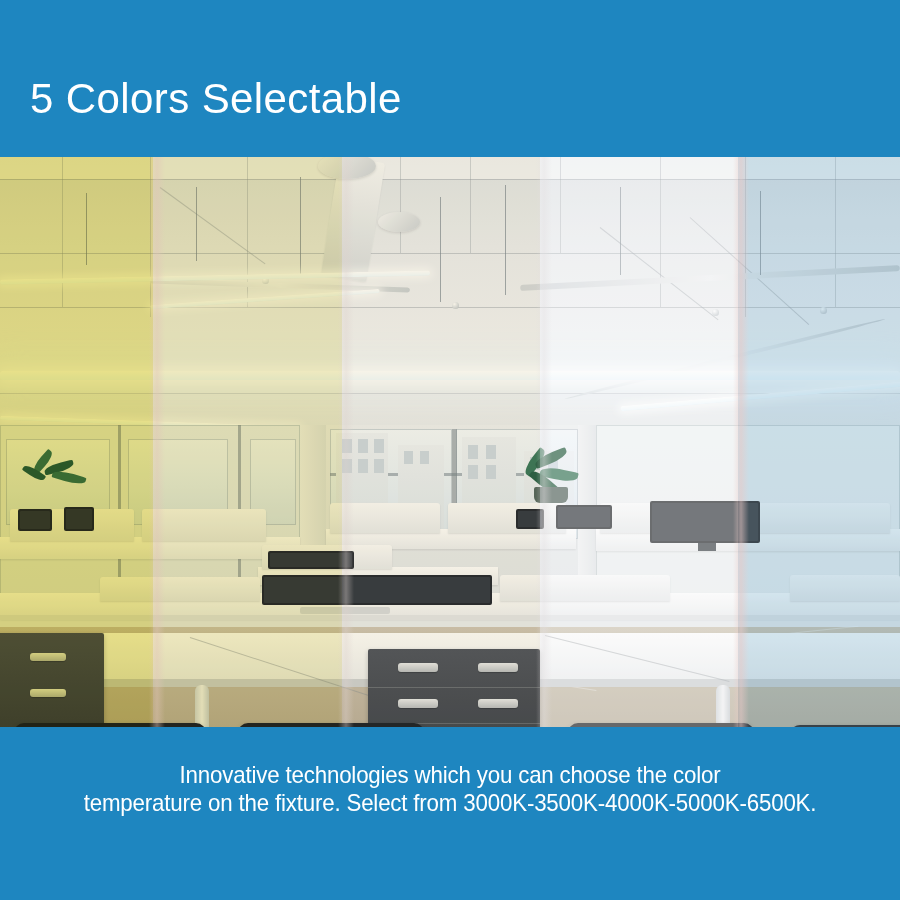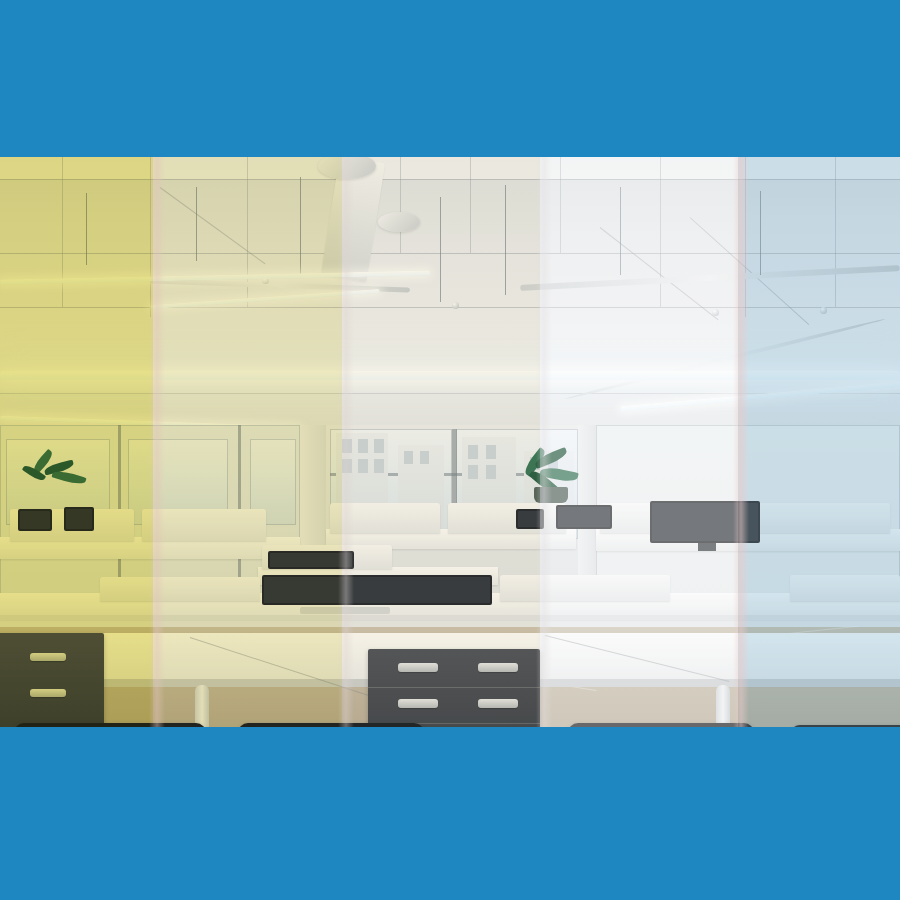--- a/index.html
+++ b/index.html
@@ -107,20 +107,23 @@
     transform:scaleX(.93);transform-origin:center center;white-space:nowrap;
   }
   .cap-1{top:34px;}
   .cap-2{top:62px;}
 </style>
 </head>
 <body>
 
 <div class="poster">
 
+  <div class="header">
+    <div class="header-title">5 Colors Selectable</div>
+  </div>
 
   <div class="photo">
     <div class="scene">
 
       <div class="ceiling"></div>
 
       <div class="ceil-slab" style="left:0;top:0;width:900px;height:22px;"></div>
       <div class="ceil-line" style="left:0;top:22px;width:900px;"></div>
       <div class="ceil-line" style="left:0;top:96px;width:900px;"></div>
       <div class="ceil-line" style="left:0;top:150px;width:900px;"></div>
@@ -331,14 +334,18 @@
       <div class="band-glow" style="left:60%;width:22%;background:#ffffff;"></div>
       <div class="band-glow" style="left:82%;width:18%;background:#9fc6dd;opacity:.18;"></div>
 
       <div class="seam" style="left:16.5%;background:linear-gradient(90deg,rgba(232,224,138,0),rgba(226,196,184,.45),rgba(239,233,191,0));"></div>
       <div class="seam" style="left:37.6%;background:linear-gradient(90deg,rgba(239,233,191,0),rgba(222,210,206,.4),rgba(247,243,232,0));"></div>
       <div class="seam" style="left:59.6%;background:linear-gradient(90deg,rgba(247,243,232,0),rgba(226,222,224,.4),rgba(251,251,251,0));"></div>
       <div class="seam" style="left:81.4%;background:linear-gradient(90deg,rgba(251,251,251,0),rgba(234,201,198,.55),rgba(207,226,236,0));"></div>
     </div>
   </div>
 
+  <div class="caption">
+    <div class="cap-line cap-1">Innovative technologies which you can choose the color</div>
+    <div class="cap-line cap-2">temperature on the fixture. Select from 3000K-3500K-4000K-5000K-6500K.</div>
+  </div>
 
 </div>
 
 </body></html>

